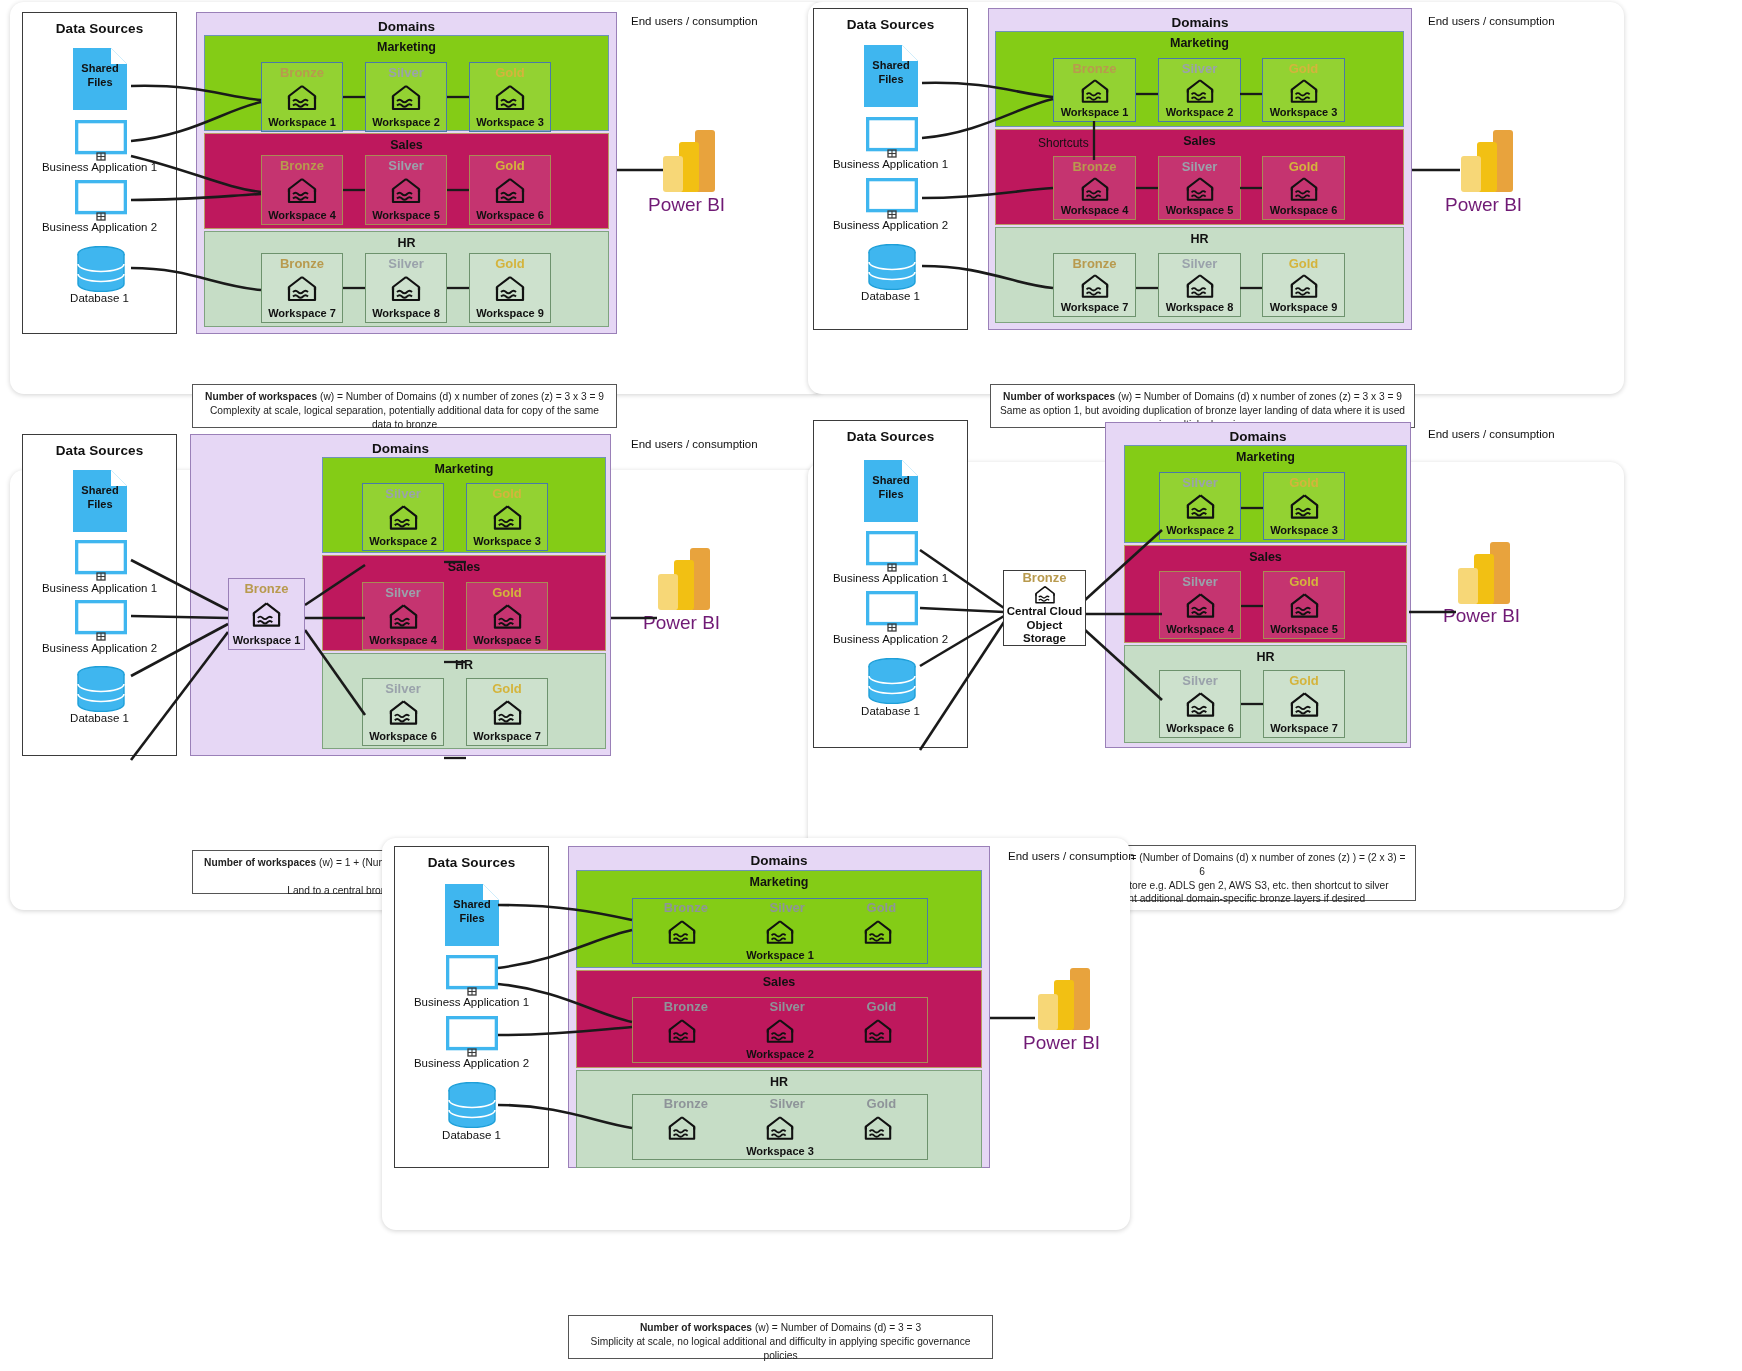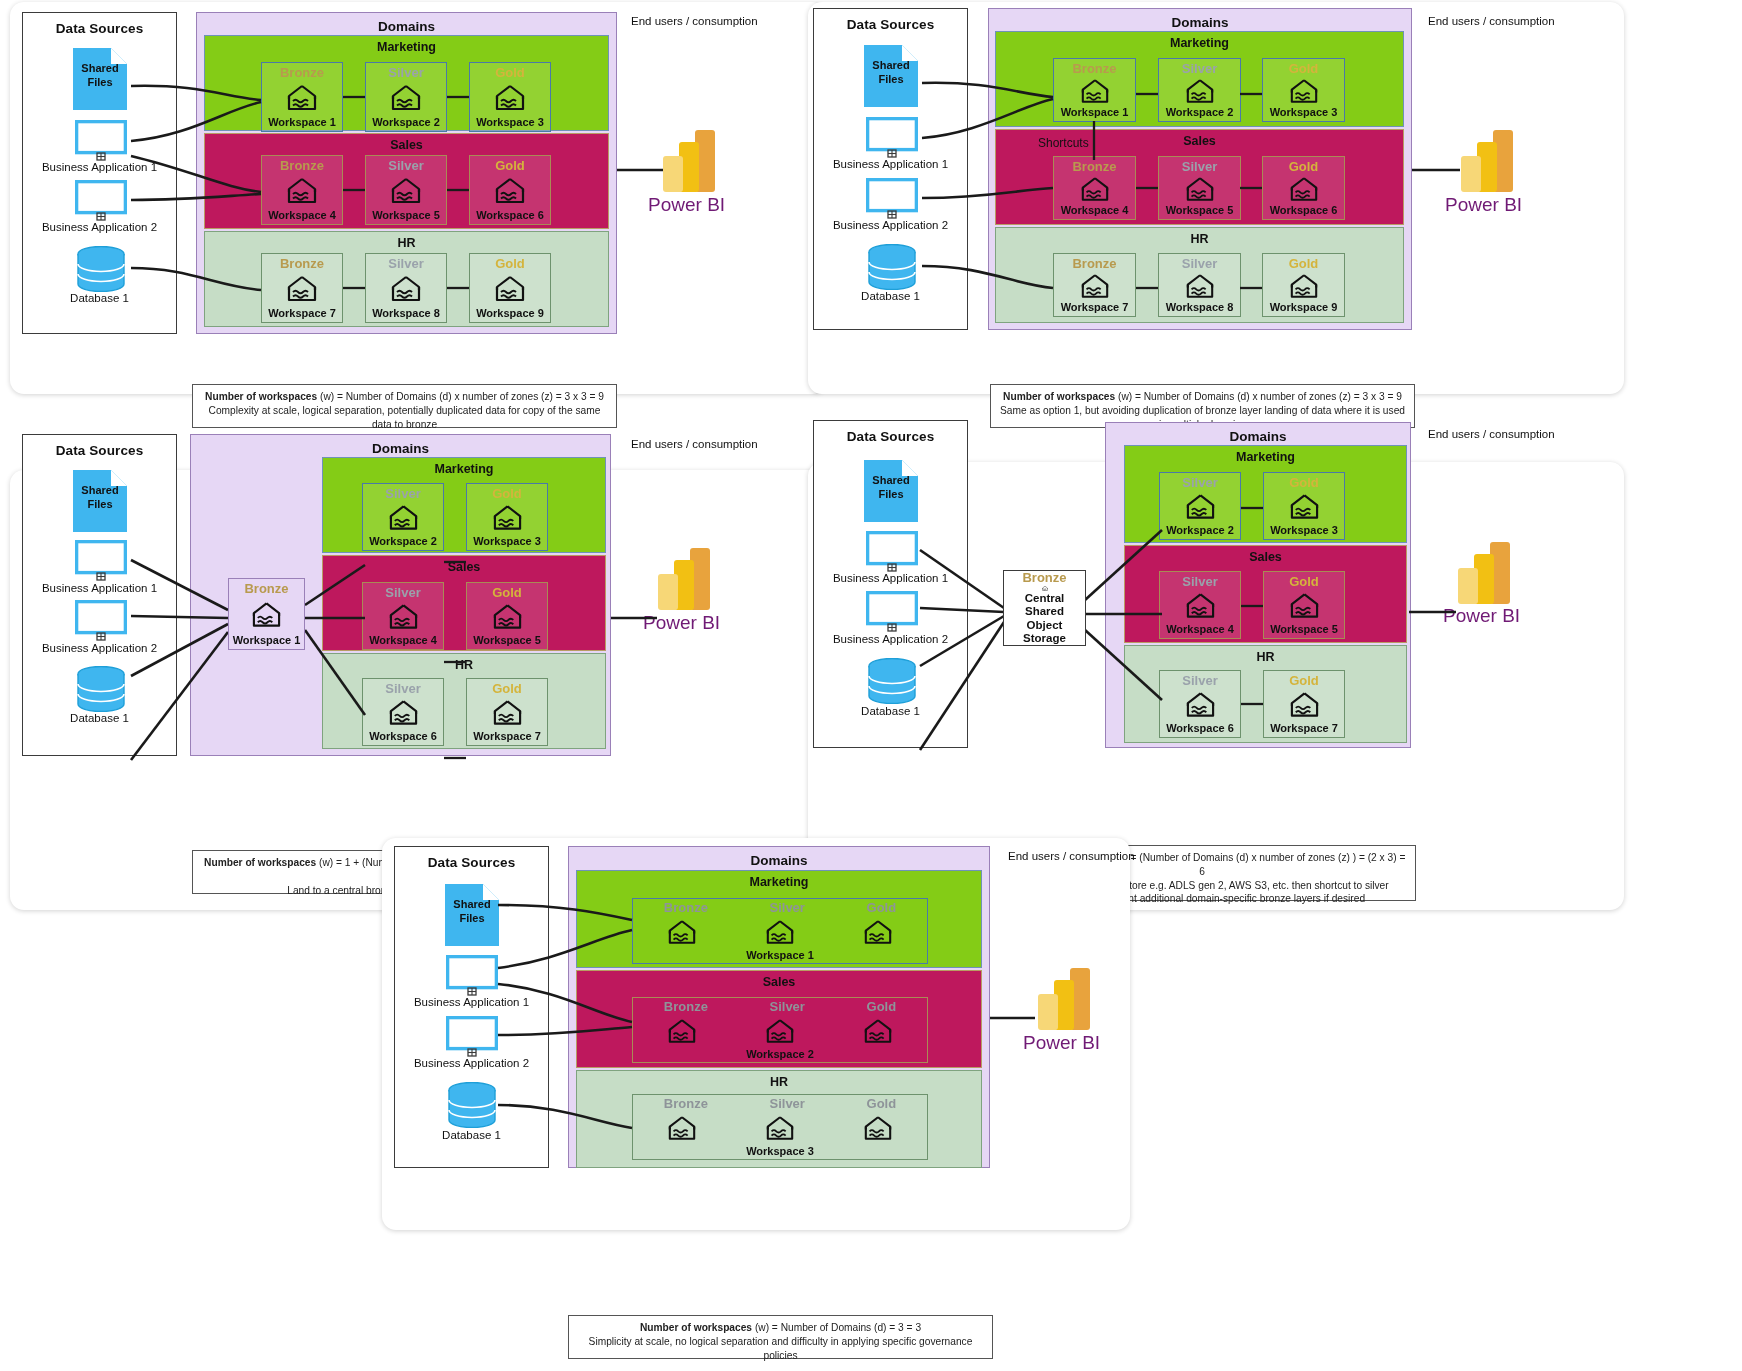--- a/index.html
+++ b/index.html
@@ -262,21 +262,21 @@
 <div style="position:absolute; left:661px; top:130px; width:58px; height:62px;">
   <svg width="58" height="62" viewBox="0 0 58 62">
       <rect x="34" y="0" width="20" height="62" rx="3" fill="#e8a33d"></rect>
       <rect x="18" y="12" width="20" height="50" rx="3" fill="#f2c013"></rect>
       <rect x="2" y="26" width="20" height="36" rx="3" fill="#f7d777"></rect>
     </svg>
 </div>
 <div class="pbi-label" style="left:648px; top:194px;">Power BI</div>
 <div class="footnote" style="left:192px; top:384px; width:425px; height:44px;">
   <div><b>Number of workspaces</b><span> (w) = Number of Domains (d) x number of zones (z) = 3 x 3 = 9</span></div>
-  <div>Complexity at scale, logical separation, potentially duplicated data for copy of the same data to bronze</div>
+  <div>Complexity at scale, logical separation, potentially additional data for copy of the same data to bronze</div>
 </div>
 
 <div class="panel" style="left:808px; top:2px; width:816px; height:392px;"></div>
 
 <svg class="conn-svg" width="1742" height="1371" style="z-index:6;">
   <path d="M922,83 C990,81 1018,94 1053,97" stroke="#1a1a1a" stroke-width="2.6" fill="none"></path>
   <path d="M922,138 C980,133 1018,107 1053,99" stroke="#1a1a1a" stroke-width="2.6" fill="none"></path>
   <path d="M922,198 C985,198 1018,190 1053,188" stroke="#1a1a1a" stroke-width="2.6" fill="none"></path>
   <path d="M922,266 C985,266 1012,284 1053,288" stroke="#1a1a1a" stroke-width="2.6" fill="none"></path>
 
@@ -653,21 +653,21 @@
 <div class="label-small" style="position:absolute; left:813px; top:705px; width:155px;">Database 1</div>
 
 <div class="central-box" style="left:1003px; top:570px; width:83px; height:76px; z-index:7;">
   <span class="zone-label z-bronze">Bronze</span>
   <svg class="lake-ico" width="30" height="25" viewBox="0 0 32 26" style="margin:1px 0;">
       <path d="M16,1 L29,11 L29,14 M16,1 L3,11 L3,14" fill="none" stroke="#111" stroke-width="2.2" stroke-linejoin="round"></path>
       <path d="M3,11 L3,24 L29,24 L29,11" fill="none" stroke="#111" stroke-width="2.2" stroke-linejoin="round"></path>
       <path d="M7,16 q2.5,-2.5 5,0 t5,0 t5,0" fill="none" stroke="#111" stroke-width="1.9"></path>
       <path d="M7,20.5 q2.5,-2.5 5,0 t5,0 t5,0" fill="none" stroke="#111" stroke-width="1.9"></path>
     </svg>
-  <span class="central-name">Central Shared</span>
+  <span class="central-name">Central Cloud</span>
   <span class="central-name">Object Storage</span>
 </div>
 
 <div class="domains-box" style="left:1105px; top:422px; width:306px; height:326px;">
   <div class="domains-title">Domains</div>
 </div>
 <div class="dom marketing" style="left:1124px; top:445px; width:283px; height:98px;">
   <div class="dom-title">Marketing</div>
 </div>
 <div class="ws marketing" style="left:1159px; top:472px; width:82px; height:68px;">
@@ -901,14 +901,14 @@
 <div style="position:absolute; left:1036px; top:968px; width:58px; height:62px;">
   <svg width="58" height="62" viewBox="0 0 58 62">
       <rect x="34" y="0" width="20" height="62" rx="3" fill="#e8a33d"></rect>
       <rect x="18" y="12" width="20" height="50" rx="3" fill="#f2c013"></rect>
       <rect x="2" y="26" width="20" height="36" rx="3" fill="#f7d777"></rect>
     </svg>
 </div>
 <div class="pbi-label" style="left:1023px; top:1032px;">Power BI</div>
 <div class="footnote" style="left:568px; top:1315px; width:425px; height:44px;">
   <div><b>Number of workspaces</b><span> (w) = Number of Domains (d) = 3 = 3</span></div>
-  <div>Simplicity at scale, no logical separation and difficulty in applying specific governance policies</div>
+  <div>Simplicity at scale, no logical additional and difficulty in applying specific governance policies</div>
 </div>
 
 </body></html>

